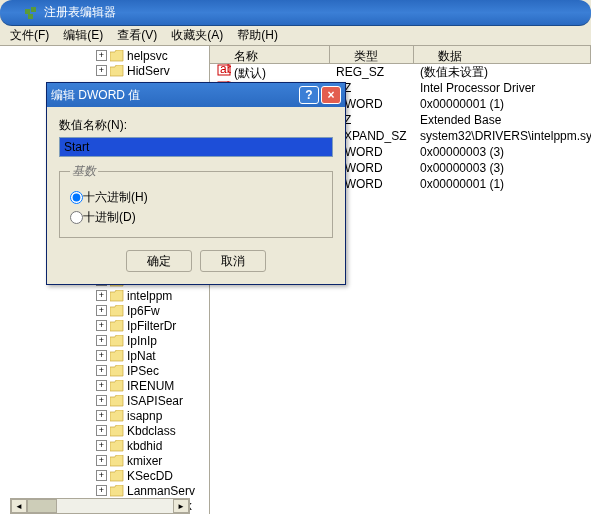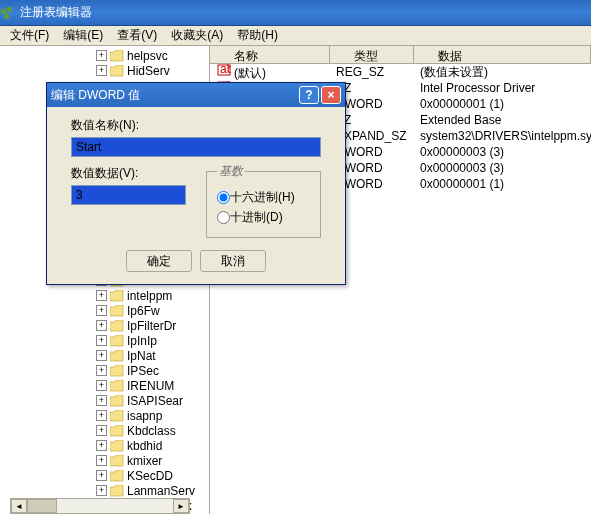--- a/index.html
+++ b/index.html
@@ -1,17 +1,17 @@
 <!DOCTYPE html>
 <html><head>
 <meta charset="utf-8">
 <style>
 * { box-sizing: border-box; margin: 0; padding: 0; font-family: "SimSun", "Tahoma", sans-serif; font-size: 12px; }
 body { width: 591px; height: 514px; background: #ece9d8; overflow: hidden; position: relative; }
-.titlebar { height: 26px; background: linear-gradient(#2a6ac1,#3b7fd6,#2a6ac1); color: #fff; display: flex; align-items: center; padding: 0 0; border-bottom: 1px solid #1a4a8a; }
+.titlebar { height: 26px; background: linear-gradient(#2a6ac1,#3b7fd6,#2a6ac1); color: #fff; display: flex; align-items: center; padding: 0 24px; border-bottom: 1px solid #1a4a8a; border-radius: 12px; }
 .titlebar .icon { width: 16px; height: 16px; margin-right: 4px; }
 .menubar { height: 20px; background: #ece9d8; display: flex; align-items: center; padding: 0 4px; gap: 2px; border-bottom: 1px solid #aca899; }
 .menubar span { padding: 2px 6px; cursor: default; }
 .content { display: flex; height: calc(100% - 46px); }
 .tree { width: 210px; border-right: 1px solid #aca899; background: #fff; overflow: hidden; padding: 2px 0 2px 12px; position: relative; }
 .tree-item { display: flex; align-items: center; height: 15px; white-space: nowrap; }
 .expander { width: 11px; height: 11px; border: 1px solid #888; background: #fff; display: inline-flex; align-items: center; justify-content: center; font-size: 9px; line-height: 9px; margin-right: 3px; color: #000; cursor: pointer; }
 .folder-icon { width: 14px; height: 12px; margin-right: 3px; }
 .folder-icon svg { display: block; }
 .listview { flex: 1; background: #fff; overflow: hidden; }
@@ -22,21 +22,21 @@
 .col-data { flex: 1; }
 .list-row { display: flex; height: 16px; align-items: center; }
 .list-row div { padding: 0 6px; white-space: nowrap; overflow: hidden; }
 .val-icon { width: 16px; height: 14px; display: inline-flex; align-items: center; justify-content: center; margin-right: 2px; }
 .dialog { position: absolute; left: 46px; top: 82px; width: 300px; background: #ece9d8; border: 1px solid #0a246a; box-shadow: 2px 2px 4px rgba(0,0,0,0.3); }
 .dlg-title { height: 24px; background: linear-gradient(#3b7fd6,#2a6ac1); color: #fff; display: flex; align-items: center; padding: 0 4px; justify-content: space-between; }
 .dlg-title-btns { display: flex; gap: 2px; }
 .dlg-btn { width: 20px; height: 18px; border: 1px solid #fff; border-radius: 3px; display: flex; align-items: center; justify-content: center; font-weight: bold; font-size: 12px; cursor: pointer; }
 .dlg-close { background: #e35e4f; color: #fff; }
 .dlg-help { background: #3b7fd6; color: #fff; }
-.dlg-body { padding: 10px 24px 12px; }
+.dlg-body { padding: 10px 12px 12px; }
 .dlg-label { margin-bottom: 3px; }
 .dlg-input { width: 100%; height: 20px; border: 1px solid #7f9db9; background: #1d4ed8; padding: 2px 4px; margin-bottom: 8px; }
 .dlg-row { display: flex; gap: 20px; }
 .dlg-col { display: flex; flex-direction: column; }
 .dlg-col.left { width: 115px; }
 .fieldset { border: 1px solid #aca899; padding: 6px 10px 8px; margin-top: -2px; }
 .legend { color: #737373; padding: 0 2px; font-style: italic; }
 .radio-row { display: flex; align-items: center; margin: 3px 0; }
 .radio-row input { margin: 0; }
 .dlg-buttons { display: flex; justify-content: center; gap: 8px; margin-top: 12px; }
@@ -372,24 +372,20 @@
     <span>编辑 DWORD 值</span>
     <div class="dlg-title-btns">
       <div class="dlg-btn dlg-help">?</div>
       <div class="dlg-btn dlg-close">×</div>
     </div>
   </div>
   <div class="dlg-body">
     <div class="dlg-label">数值名称(N):</div>
     <input class="dlg-input" readonly="" value="Start" style="">
     <div class="dlg-row">
-      <div class="dlg-col left">
-        <div class="dlg-label">数值数据(V):</div>
-        <input class="dlg-input" value="3" style="">
-      </div>
       <div class="dlg-col" style="flex:1">
         <fieldset class="fieldset">
           <legend class="legend">基数</legend>
           <label class="radio-row">
             <input type="radio" name="base" checked="" style="">
             <span>十六进制(H)</span>
           </label>
           <label class="radio-row">
             <input type="radio" name="base" style="">
             <span>十进制(D)</span>

